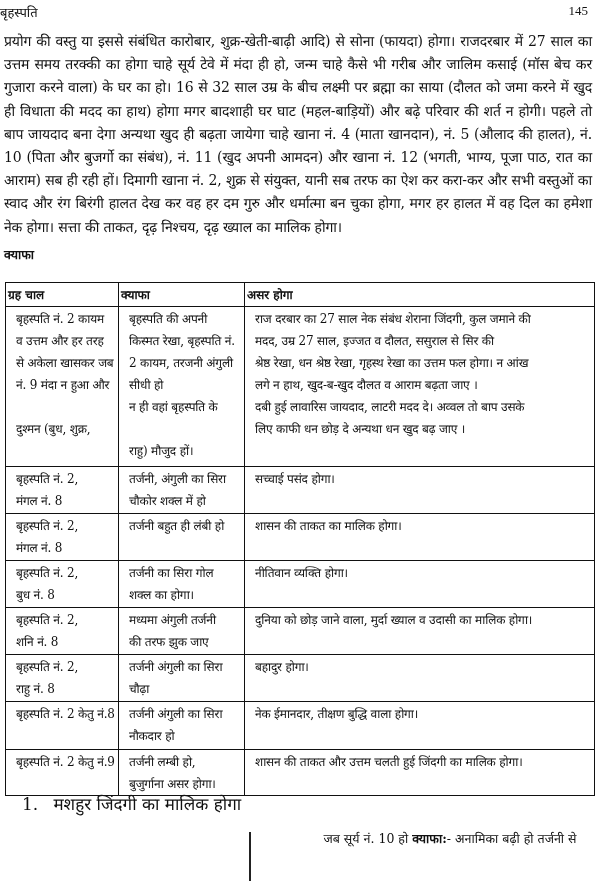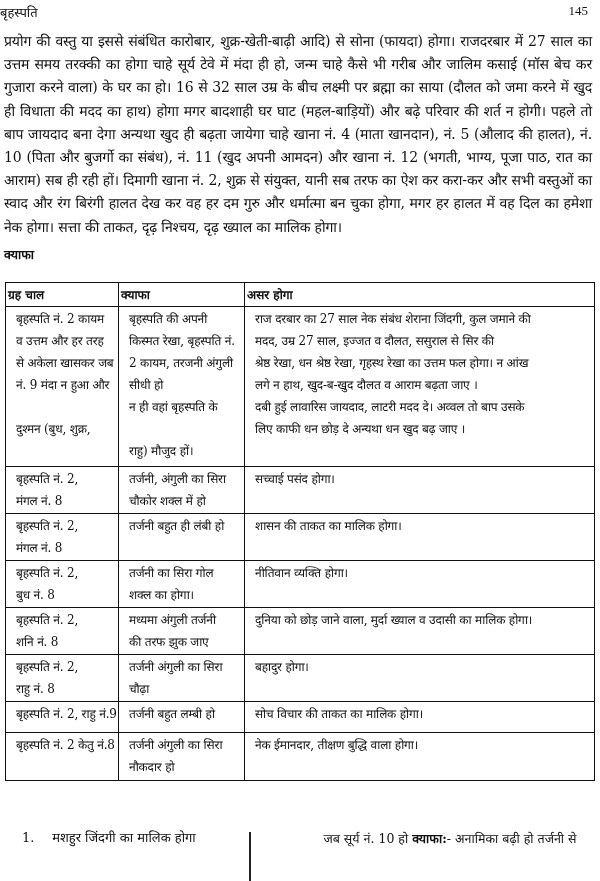--- a/index.html
+++ b/index.html
@@ -37,21 +37,21 @@
   table.main td { letter-spacing:-0.2px; }
   .r0 td { height:158px; padding-top:10px; }
   .r1 td, .r2 td, .r3 td, .r4 td, .r5 td { height:45px; padding-top:2px; }
   .r6 td { height:29px; padding-top:2px; }
   .r7 td { height:46px; padding-top:2px; }
   .r8 td { height:30px; padding-top:4px; }
   td .gap { display:block; height:22px; }
   td .line { display:block; white-space:nowrap;margin-left:8px; }
 
   .bottom-left {
-    position:absolute; top:828px; left:22px; font-size:13px;
+    position:absolute; top:792px; left:22px; font-size:17px;
   }
   .bottom-left .num { display:inline-block; width:26px; }
   .bottom-divider {
     position:absolute; top:832px; left:249px; width:1.5px; height:49px; background:#222;
   }
   .bottom-right {
     position:absolute; top:828px; left:300px; width:300px;
     font-size:12.5px; line-height:21px; white-space:nowrap;text-align:center;
   }
   .bottom-right b { font-weight:bold; }
@@ -166,41 +166,42 @@
           <span class="line">राहु नं. 8</span>
         </td>
         <td>
           <span class="line">तर्जनी अंगुली का सिरा</span>
           <span class="line">चौढ़ा</span>
         </td>
         <td>
           <span class="line">बहादुर होगा।</span>
         </td>
       </tr>
-      <tr class="r6">
-        <td>
-          <span class="line">बृहस्पति नं. 2, राहु नं.9</span>
-        </td>
-        <td>
-          <span class="line">तर्जनी बहुत लम्बी हो</span>
-        </td>
-        <td>
-          <span class="line">सोच विचार की ताकत का मालिक होगा।</span>
-        </td>
-      </tr>
       <tr class="r7">
         <td>
           <span class="line">बृहस्पति नं. 2 केतु नं.8</span>
         </td>
         <td>
           <span class="line">तर्जनी अंगुली का सिरा</span>
           <span class="line">नौकदार हो</span>
         </td>
         <td>
           <span class="line">नेक ईमानदार, तीक्षण बुद्धि वाला होगा।</span>
+        </td>
+      </tr>
+      <tr class="r8">
+        <td>
+          <span class="line">बृहस्पति नं. 2 केतु नं.9</span>
+        </td>
+        <td>
+          <span class="line">तर्जनी लम्बी हो,</span>
+          <span class="line">बुजुर्गाना असर होगा।</span>
+        </td>
+        <td>
+          <span class="line">शासन की ताकत और उत्तम चलती हुई जिंदगी का मालिक होगा।</span>
         </td>
       </tr>
     </tbody>
 </table>
 
 <div class="bottom-left">
   <span class="num">1.</span>
   <span>मशहुर जिंदगी का मालिक होगा</span>
 </div>
 <div class="bottom-divider"></div>

